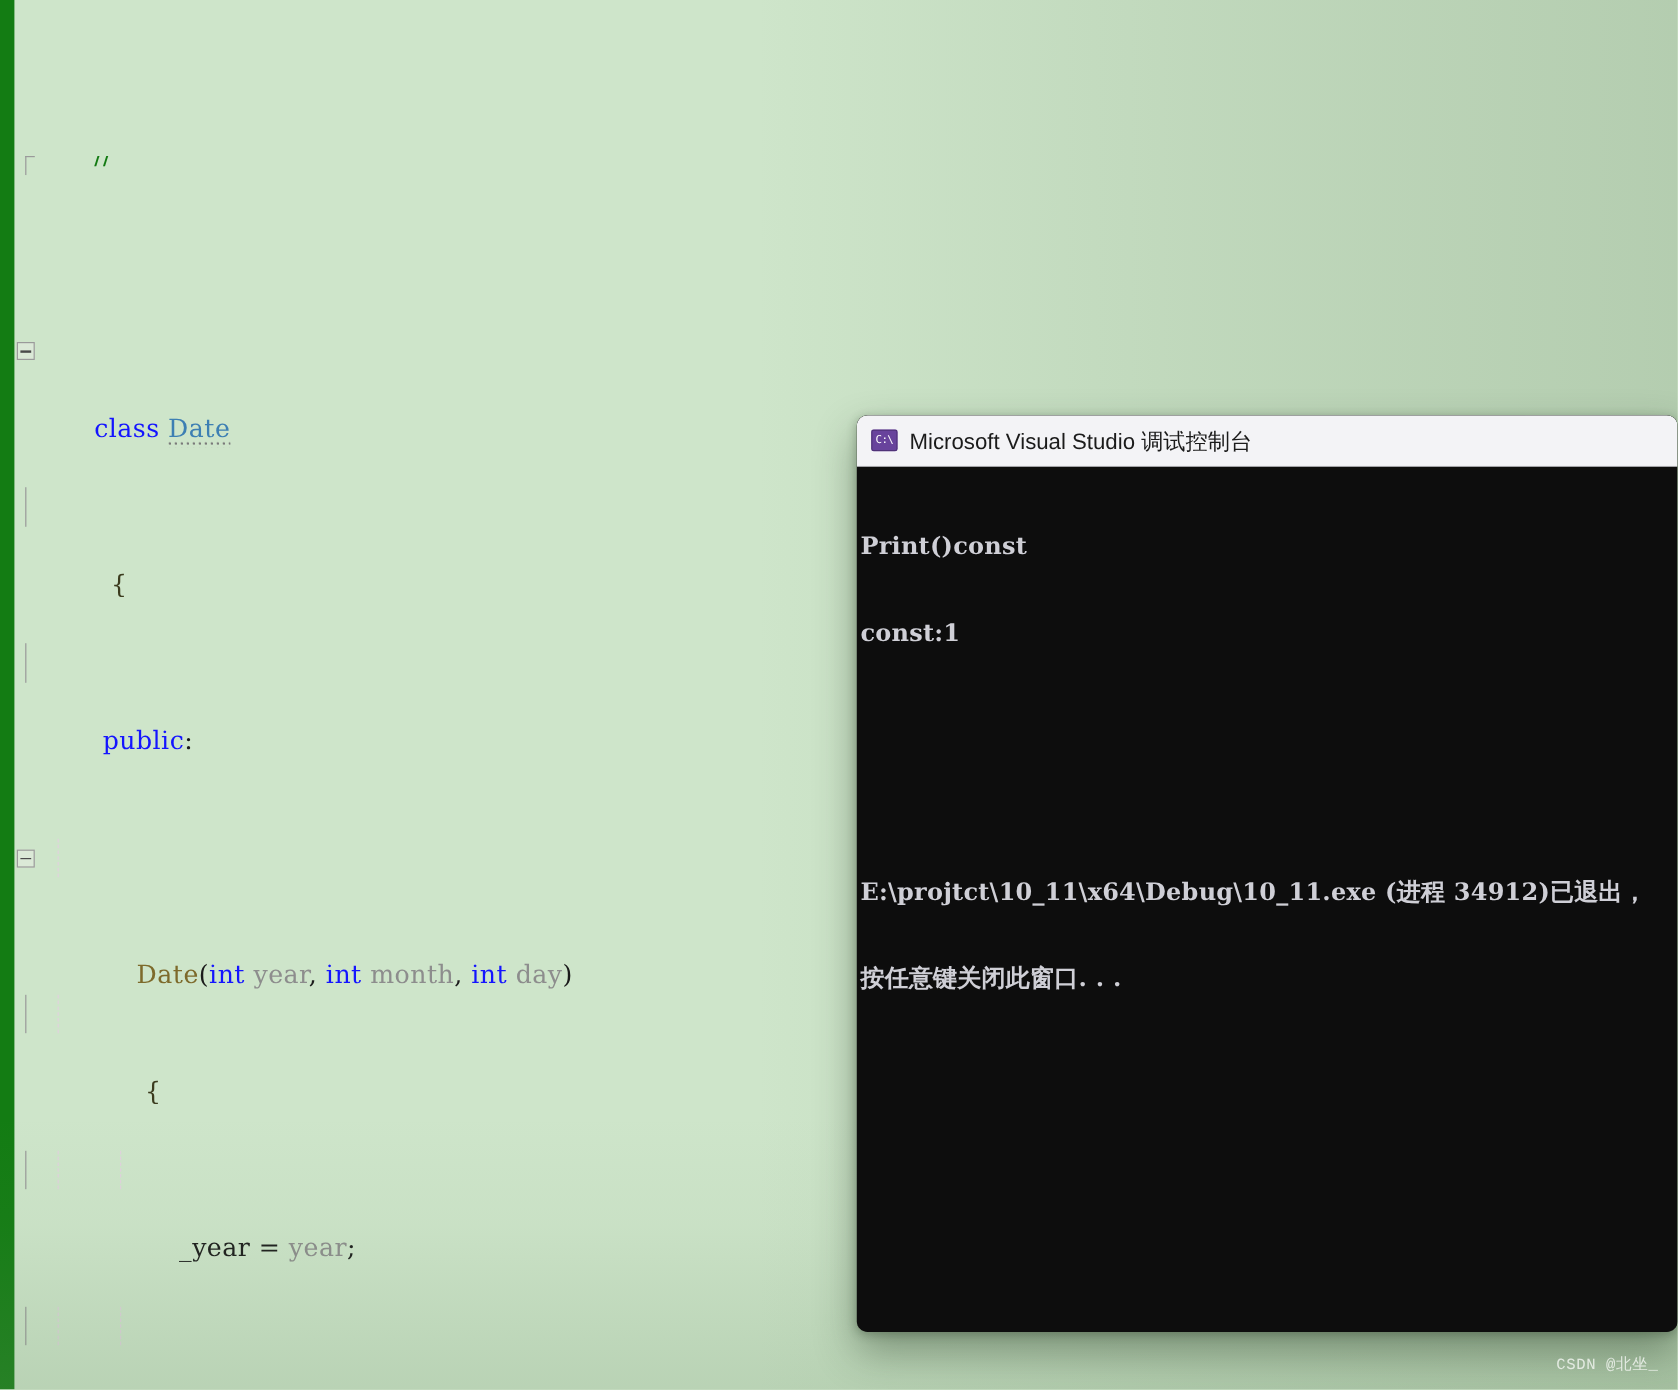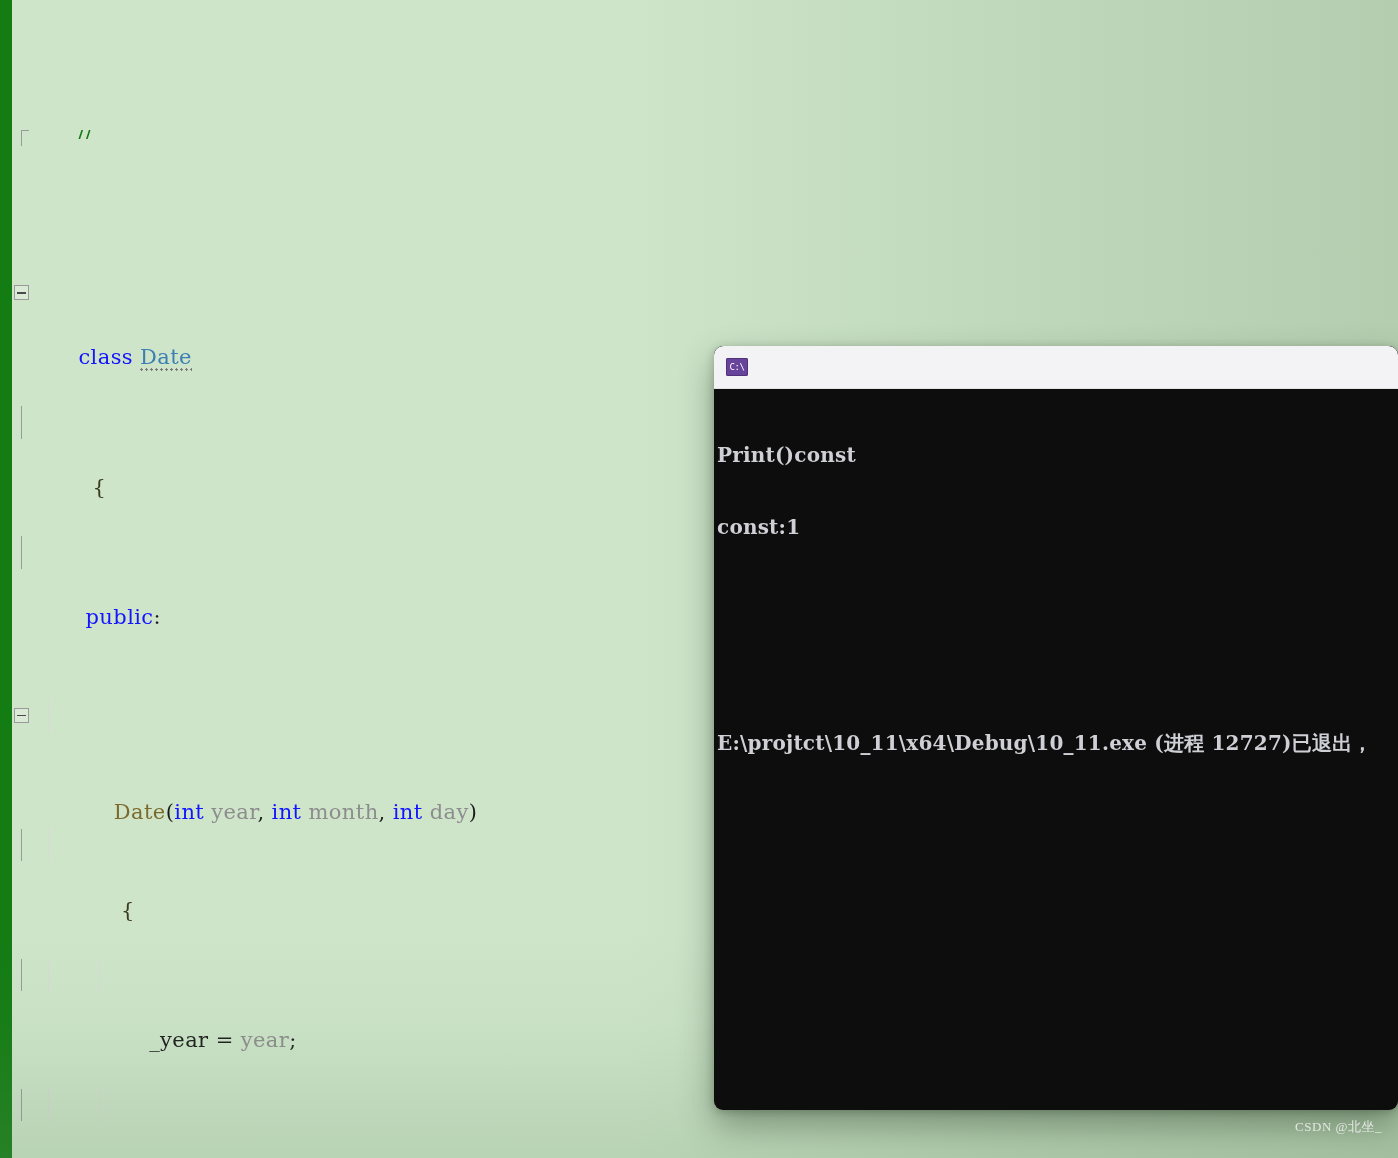--- a/index.html
+++ b/index.html
@@ -236,23 +236,25 @@
 
   <div id="right-shade"></div>
   <div id="bottom-shade"></div>
 </div>
 
 <div id="console">
   <div id="console-title">
     <span id="console-icon">
       <span class="glyph">C:\</span>
     </span>
+    <span class="ttl">Microsoft Visual Studio 调试控制台</span>
   </div>
   <div id="console-body">
     <div>Print()const</div>
     <div>const:1</div>
     <div class="blank"></div>
     <div class="blank"></div>
-    <div class="wrapline">E:\projtct\10_11\x64\Debug\10_11.exe (进程 12727)已退出，</div>
+    <div class="wrapline">E:\projtct\10_11\x64\Debug\10_11.exe (进程 34912)已退出，</div>
+    <div class="wrapline">按任意键关闭此窗口. . .</div>
   </div>
 </div>
 
-<div style="position:absolute;right:16px;bottom:22px;font-family:Liberation Serif, serif;font-size:13px;color:#f0f4ef;opacity:.85;letter-spacing:.5px;">CSDN @北坐_</div>
+<div style="position:absolute;right:16px;bottom:12px;font-family:Liberation Mono, monospace;font-size:13px;color:#f0f4ef;opacity:.85;letter-spacing:.5px;">CSDN @北坐_</div>
 
 </body></html>

